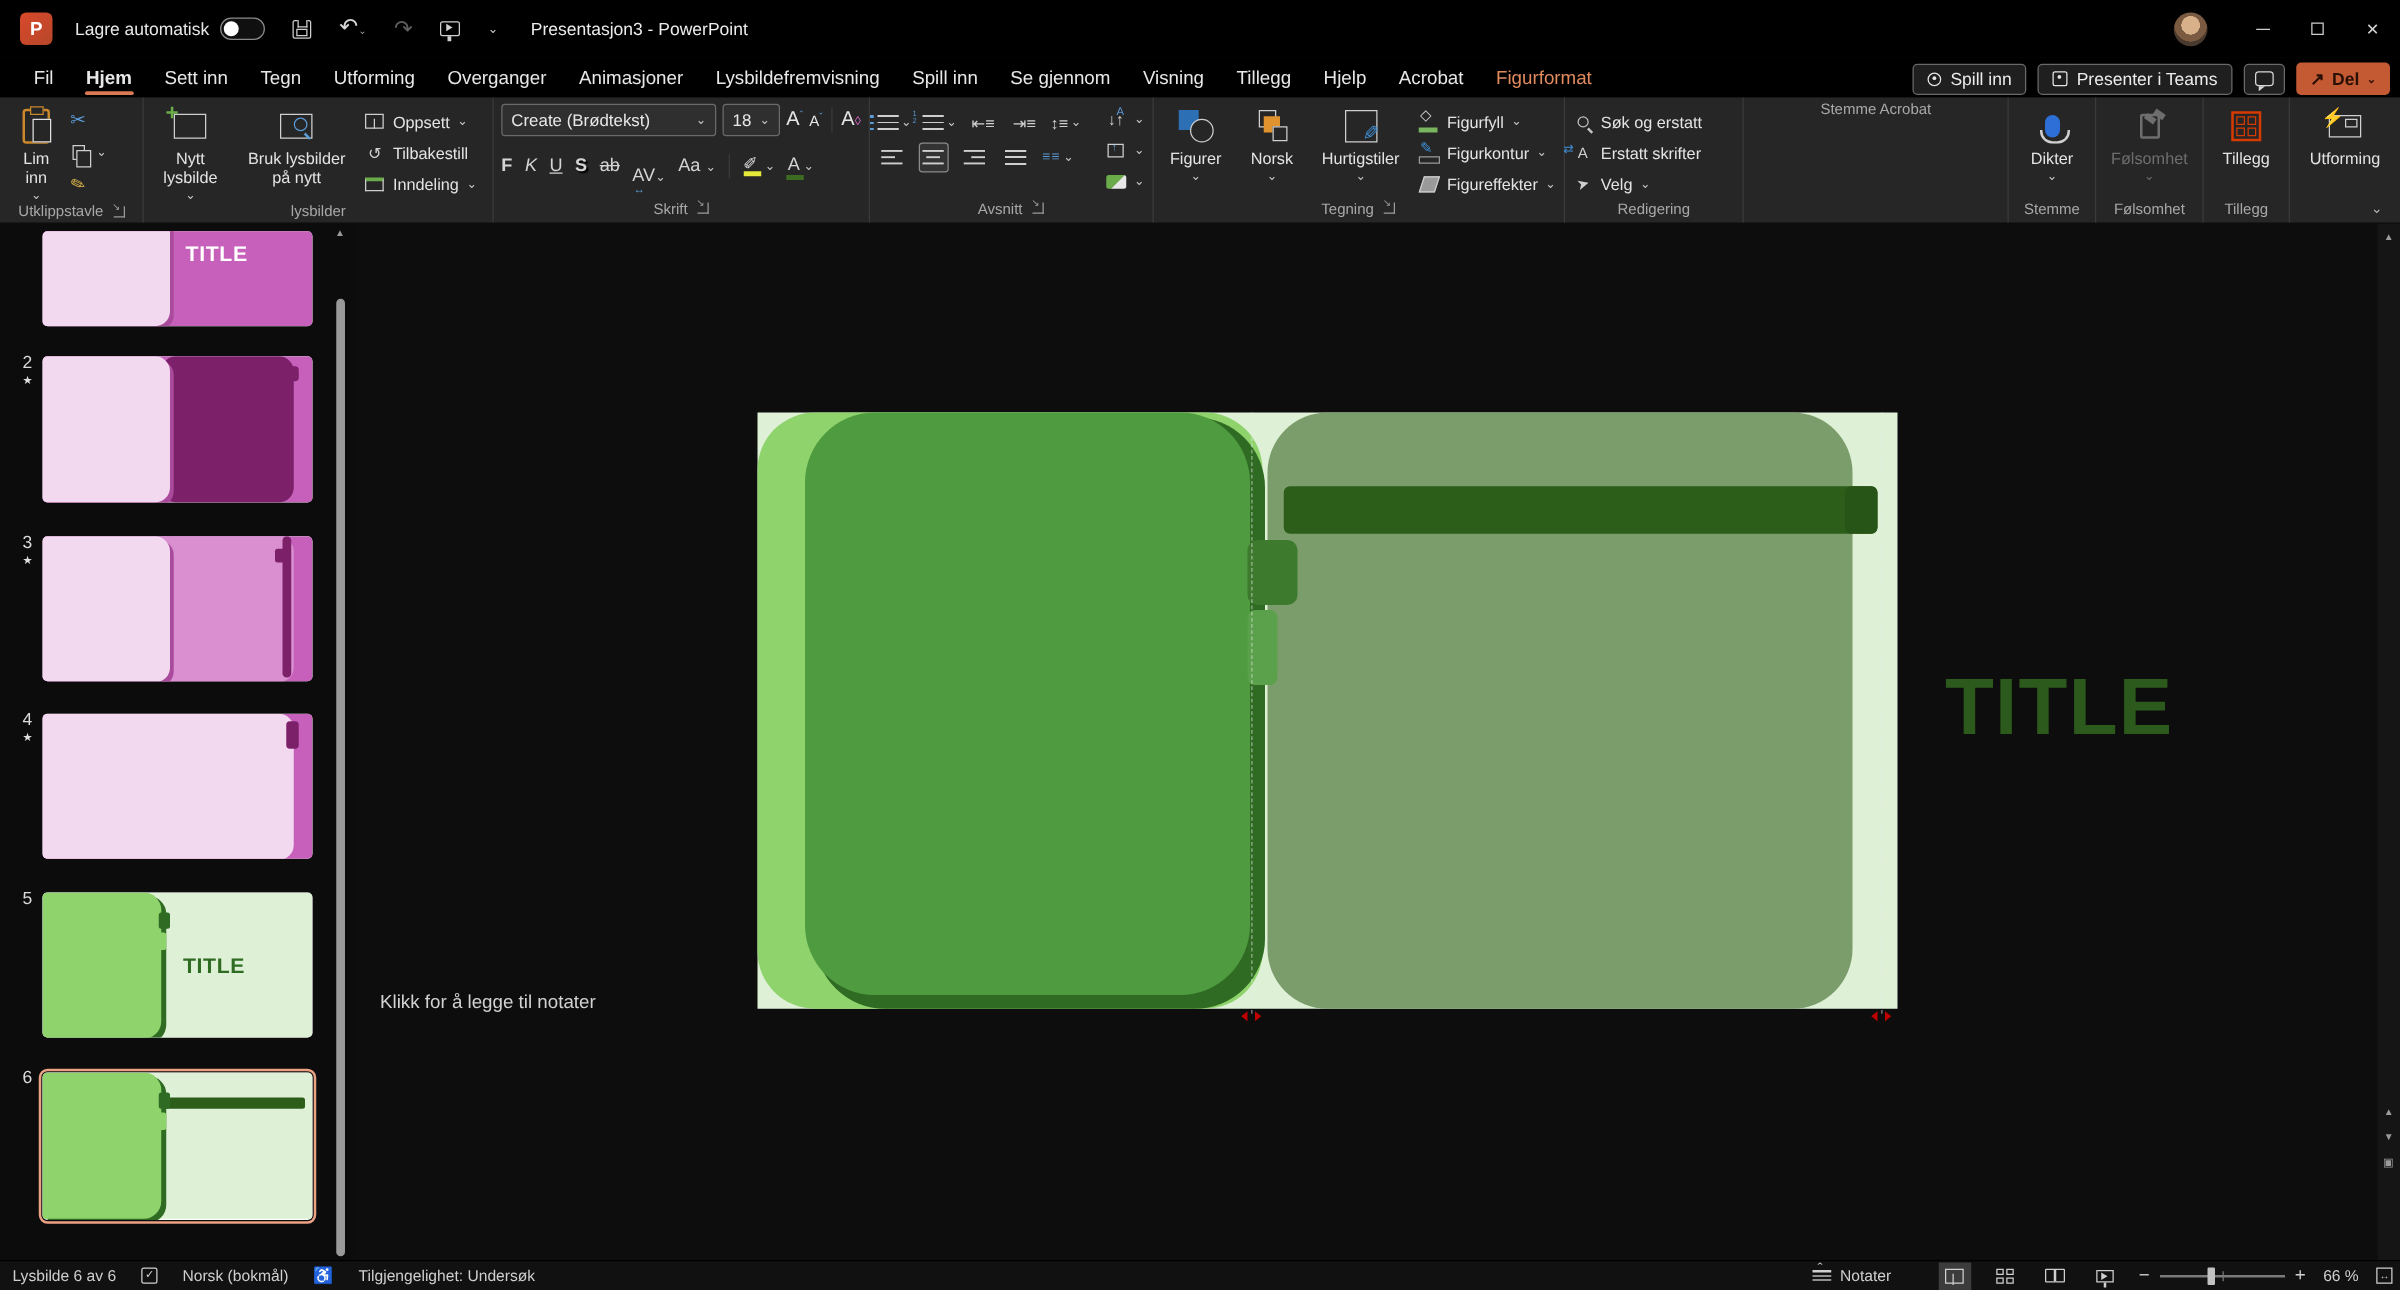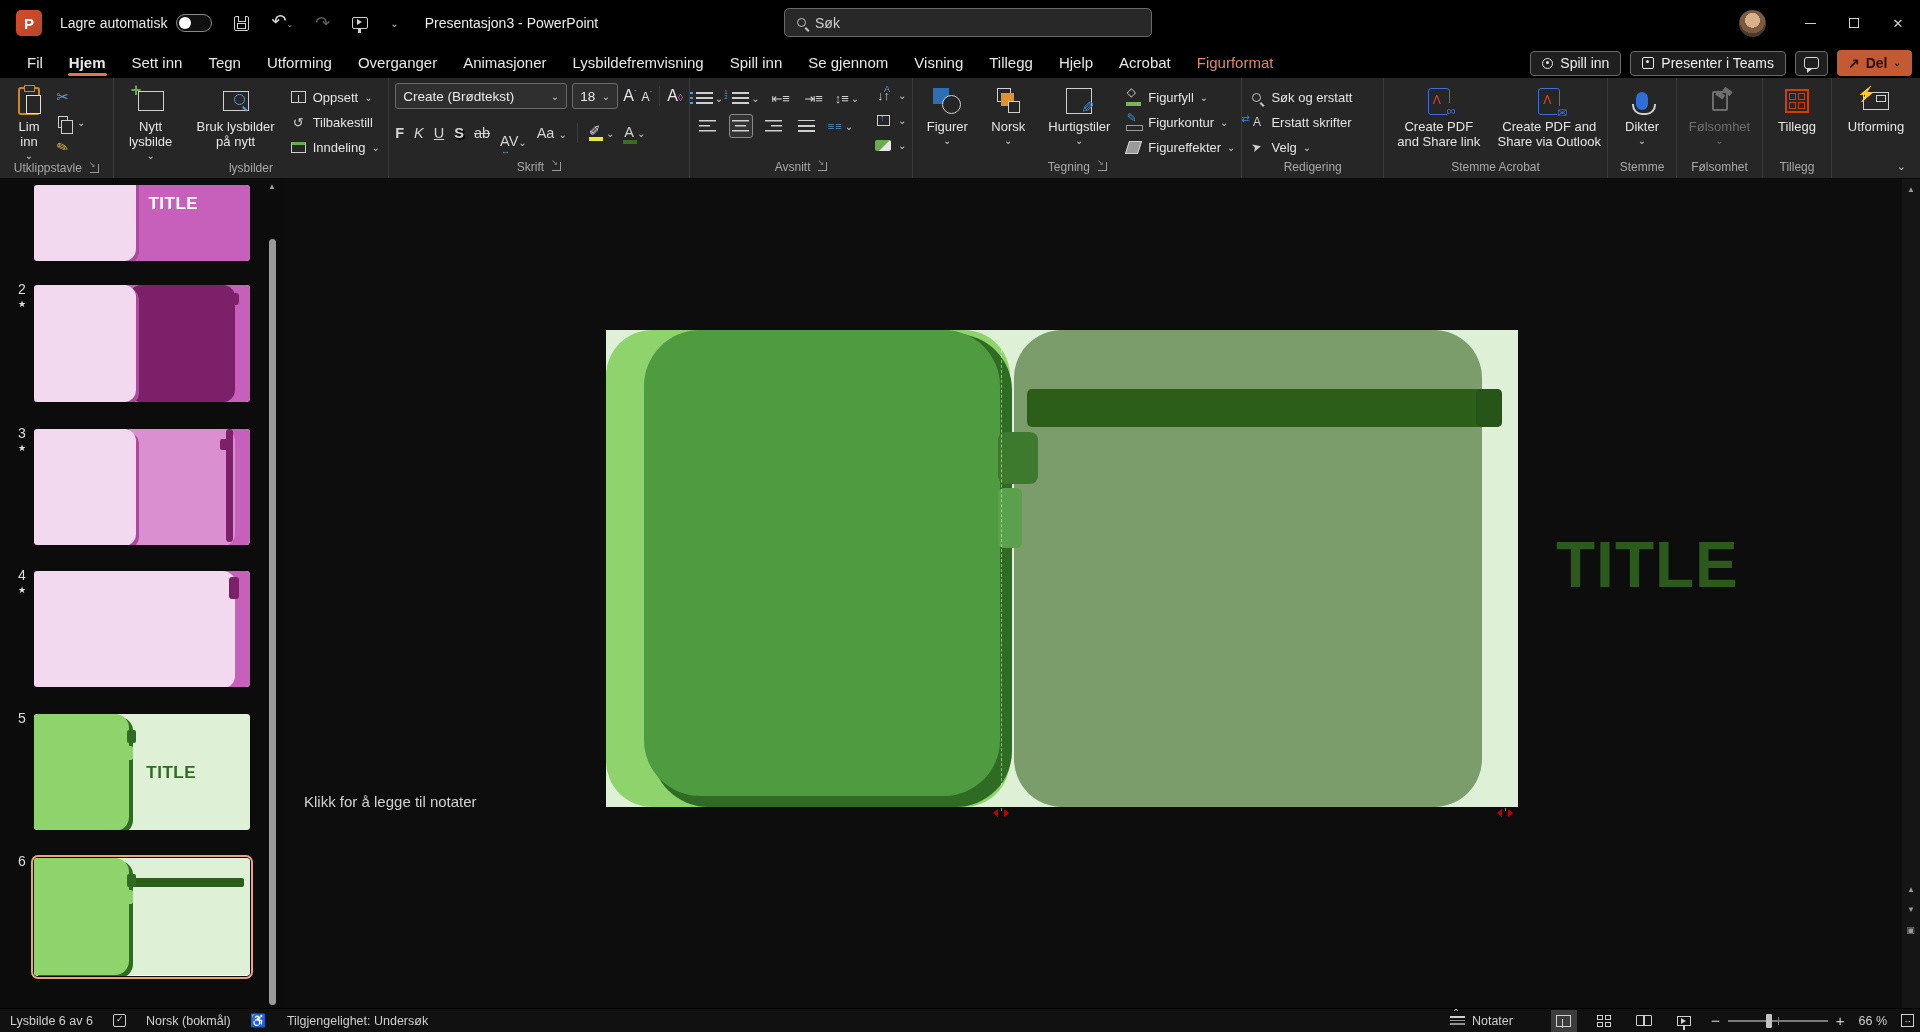--- a/index.html
+++ b/index.html
@@ -268,24 +268,20 @@
         </span>
     </div>
     <div class="qat">
       <span class="ic-save"></span>
       <span class="undo">↶<small>⌄</small></span>
       <span class="redo">↷</span>
       <span class="ic-present"></span>
       <span class="chev">⌄</span>
     </div>
     <div class="doc-title">Presentasjon3 - PowerPoint</div>
-    <div class="searchbox">
-      <span class="ic-mag"></span>
-      <span>Søk</span>
-    </div>
     <div class="tb-right">
       <div class="avatar"></div>
       <div class="winbtn">
           <span class="ic-min"></span>
         </div>
       <div class="winbtn">
           <span class="ic-max"></span>
         </div>
       <div class="winbtn">✕</div>
     </div>
@@ -581,36 +577,20 @@
               <span class="chev">⌄</span>
             </div>
         </div>
       </div>
       <div class="rlabel">
           <span>Redigering</span>
         </div>
     </div>
 
     <div class="rgroup" style="width:224px;">
-      <div class="rbody" style="gap:10px; justify-content:center;">
-        <div class="bigbtn" style="width:100px;">
-          <div class="bicon">
-              <span class="ic-pdf link"></span>
-            </div>
-          <div class="blabel">Create PDF
-and Share link</div>
-        </div>
-        <div class="bigbtn" style="width:106px;">
-          <div class="bicon">
-              <span class="ic-pdf mail"></span>
-            </div>
-          <div class="blabel">Create PDF and
-Share via Outlook</div>
-        </div>
-      </div>
       <div class="rlabel">
           <span>Stemme Acrobat</span>
         </div>
     </div>
 
     <div class="rgroup" style="width:74px;">
       <div class="rbody" style="justify-content:center;">
         <div class="bigbtn" style="width:56px;">
           <div class="bicon">
               <span class="ic-mic"></span>

